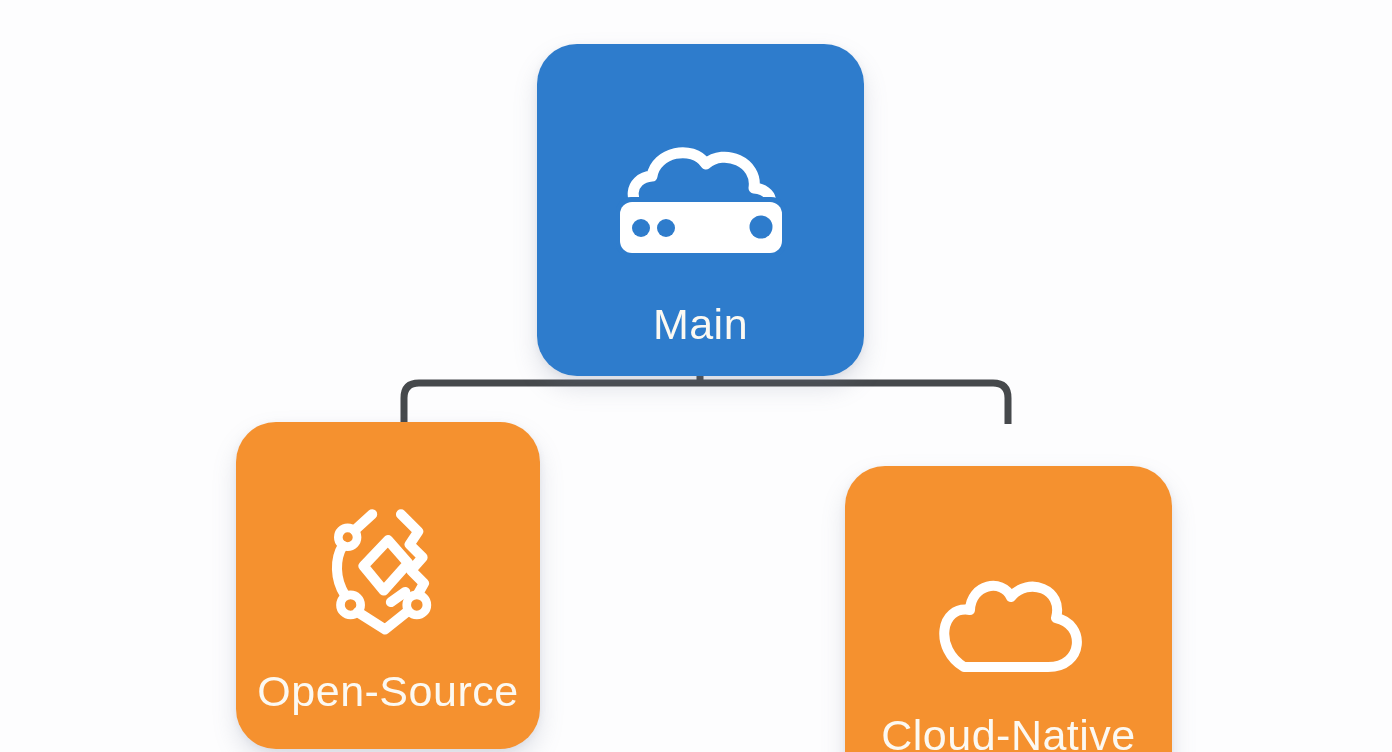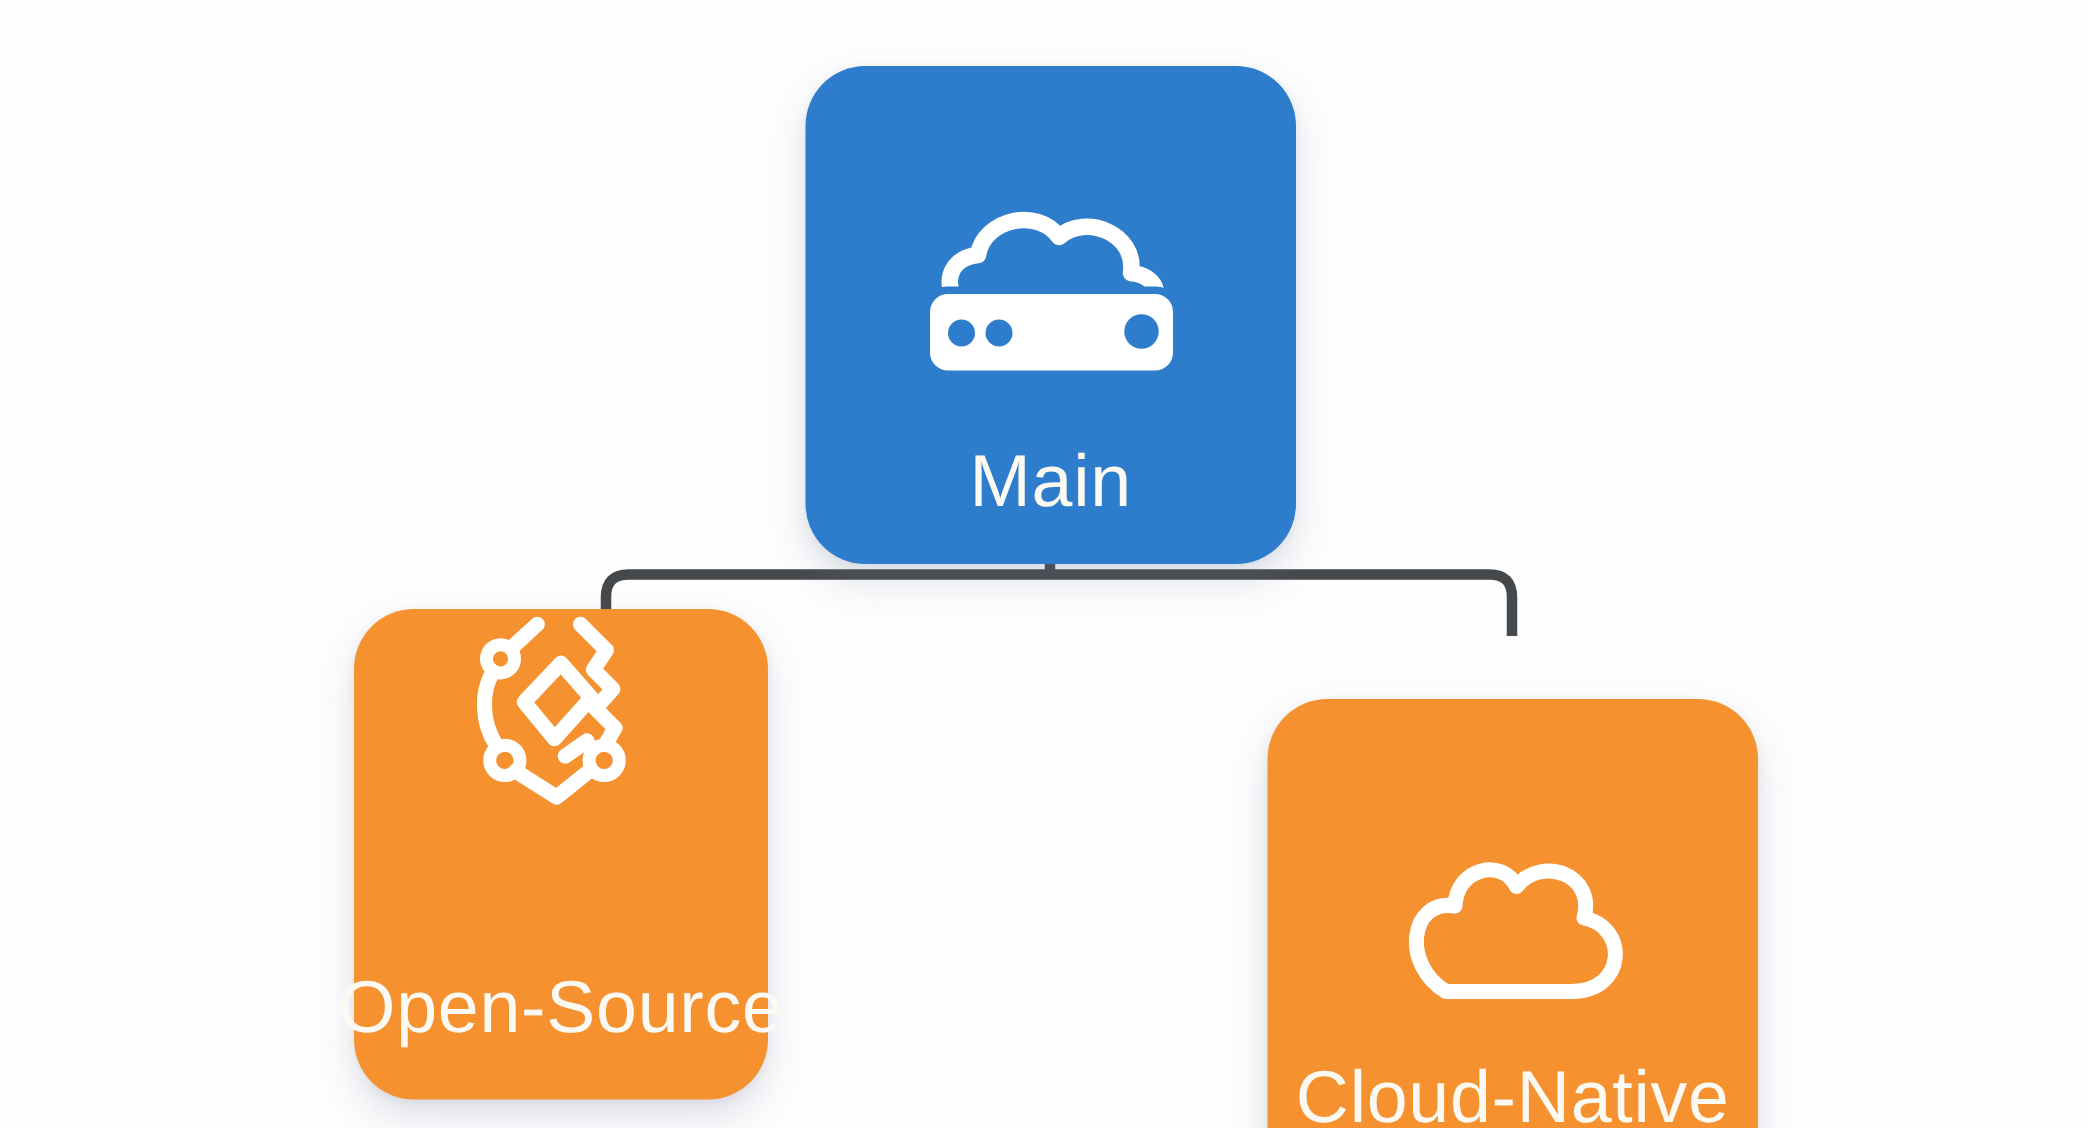--- a/index.html
+++ b/index.html
@@ -9,25 +9,25 @@
     background:var(--background,#fdfdfe);
   }
   .connectors{position:absolute;left:0;top:0;width:1392px;height:752px;}
   .edge{fill:none;stroke:var(--connector,#46494c);stroke-width:7px;}
   .node{
     position:absolute;border-radius:40px;
     display:flex;flex-direction:column;align-items:center;justify-content:flex-end;
     box-shadow:0 12px 24px rgba(110,120,145,.20),0 2px 6px rgba(110,120,145,.10);
   }
   .node-main{left:537px;top:44px;width:327px;height:302px;background:var(--node-blue,#2e7ccc);padding-bottom:30px;}
-  .node-open-source{left:236px;top:406px;width:276px;height:291px;background:var(--node-orange,#f5912f);padding-bottom:36px;justify-content:space-between;}
+  .node-open-source{left:236px;top:422px;width:304px;height:291px;background:var(--node-orange,#f5912f);padding-bottom:36px;}
   .node-cloud-native{left:845px;top:422px;width:327px;height:291px;background:var(--node-orange,#f5912f);padding-bottom:36px;margin-top:44px;}
   .node-label{
     color:var(--label-text,#fcf9f2);
-    font-size:49px;line-height:1;letter-spacing:.5px;white-space:nowrap;
+    font-size:43px;line-height:1;letter-spacing:.5px;white-space:nowrap;
   }
   .icon{display:block;}
   .node-main .icon{margin-bottom:41px;}
   .node-open-source .icon{margin-bottom:16px;}
   .node-cloud-native .icon{margin-bottom:37px;}
   .blue-fill{fill:var(--node-blue,#2e7ccc);}
   .white-fill{fill:#ffffff;}
   .white-stroke{fill:none;stroke:#ffffff;stroke-linecap:round;stroke-linejoin:round;}
 </style>
 </head>

